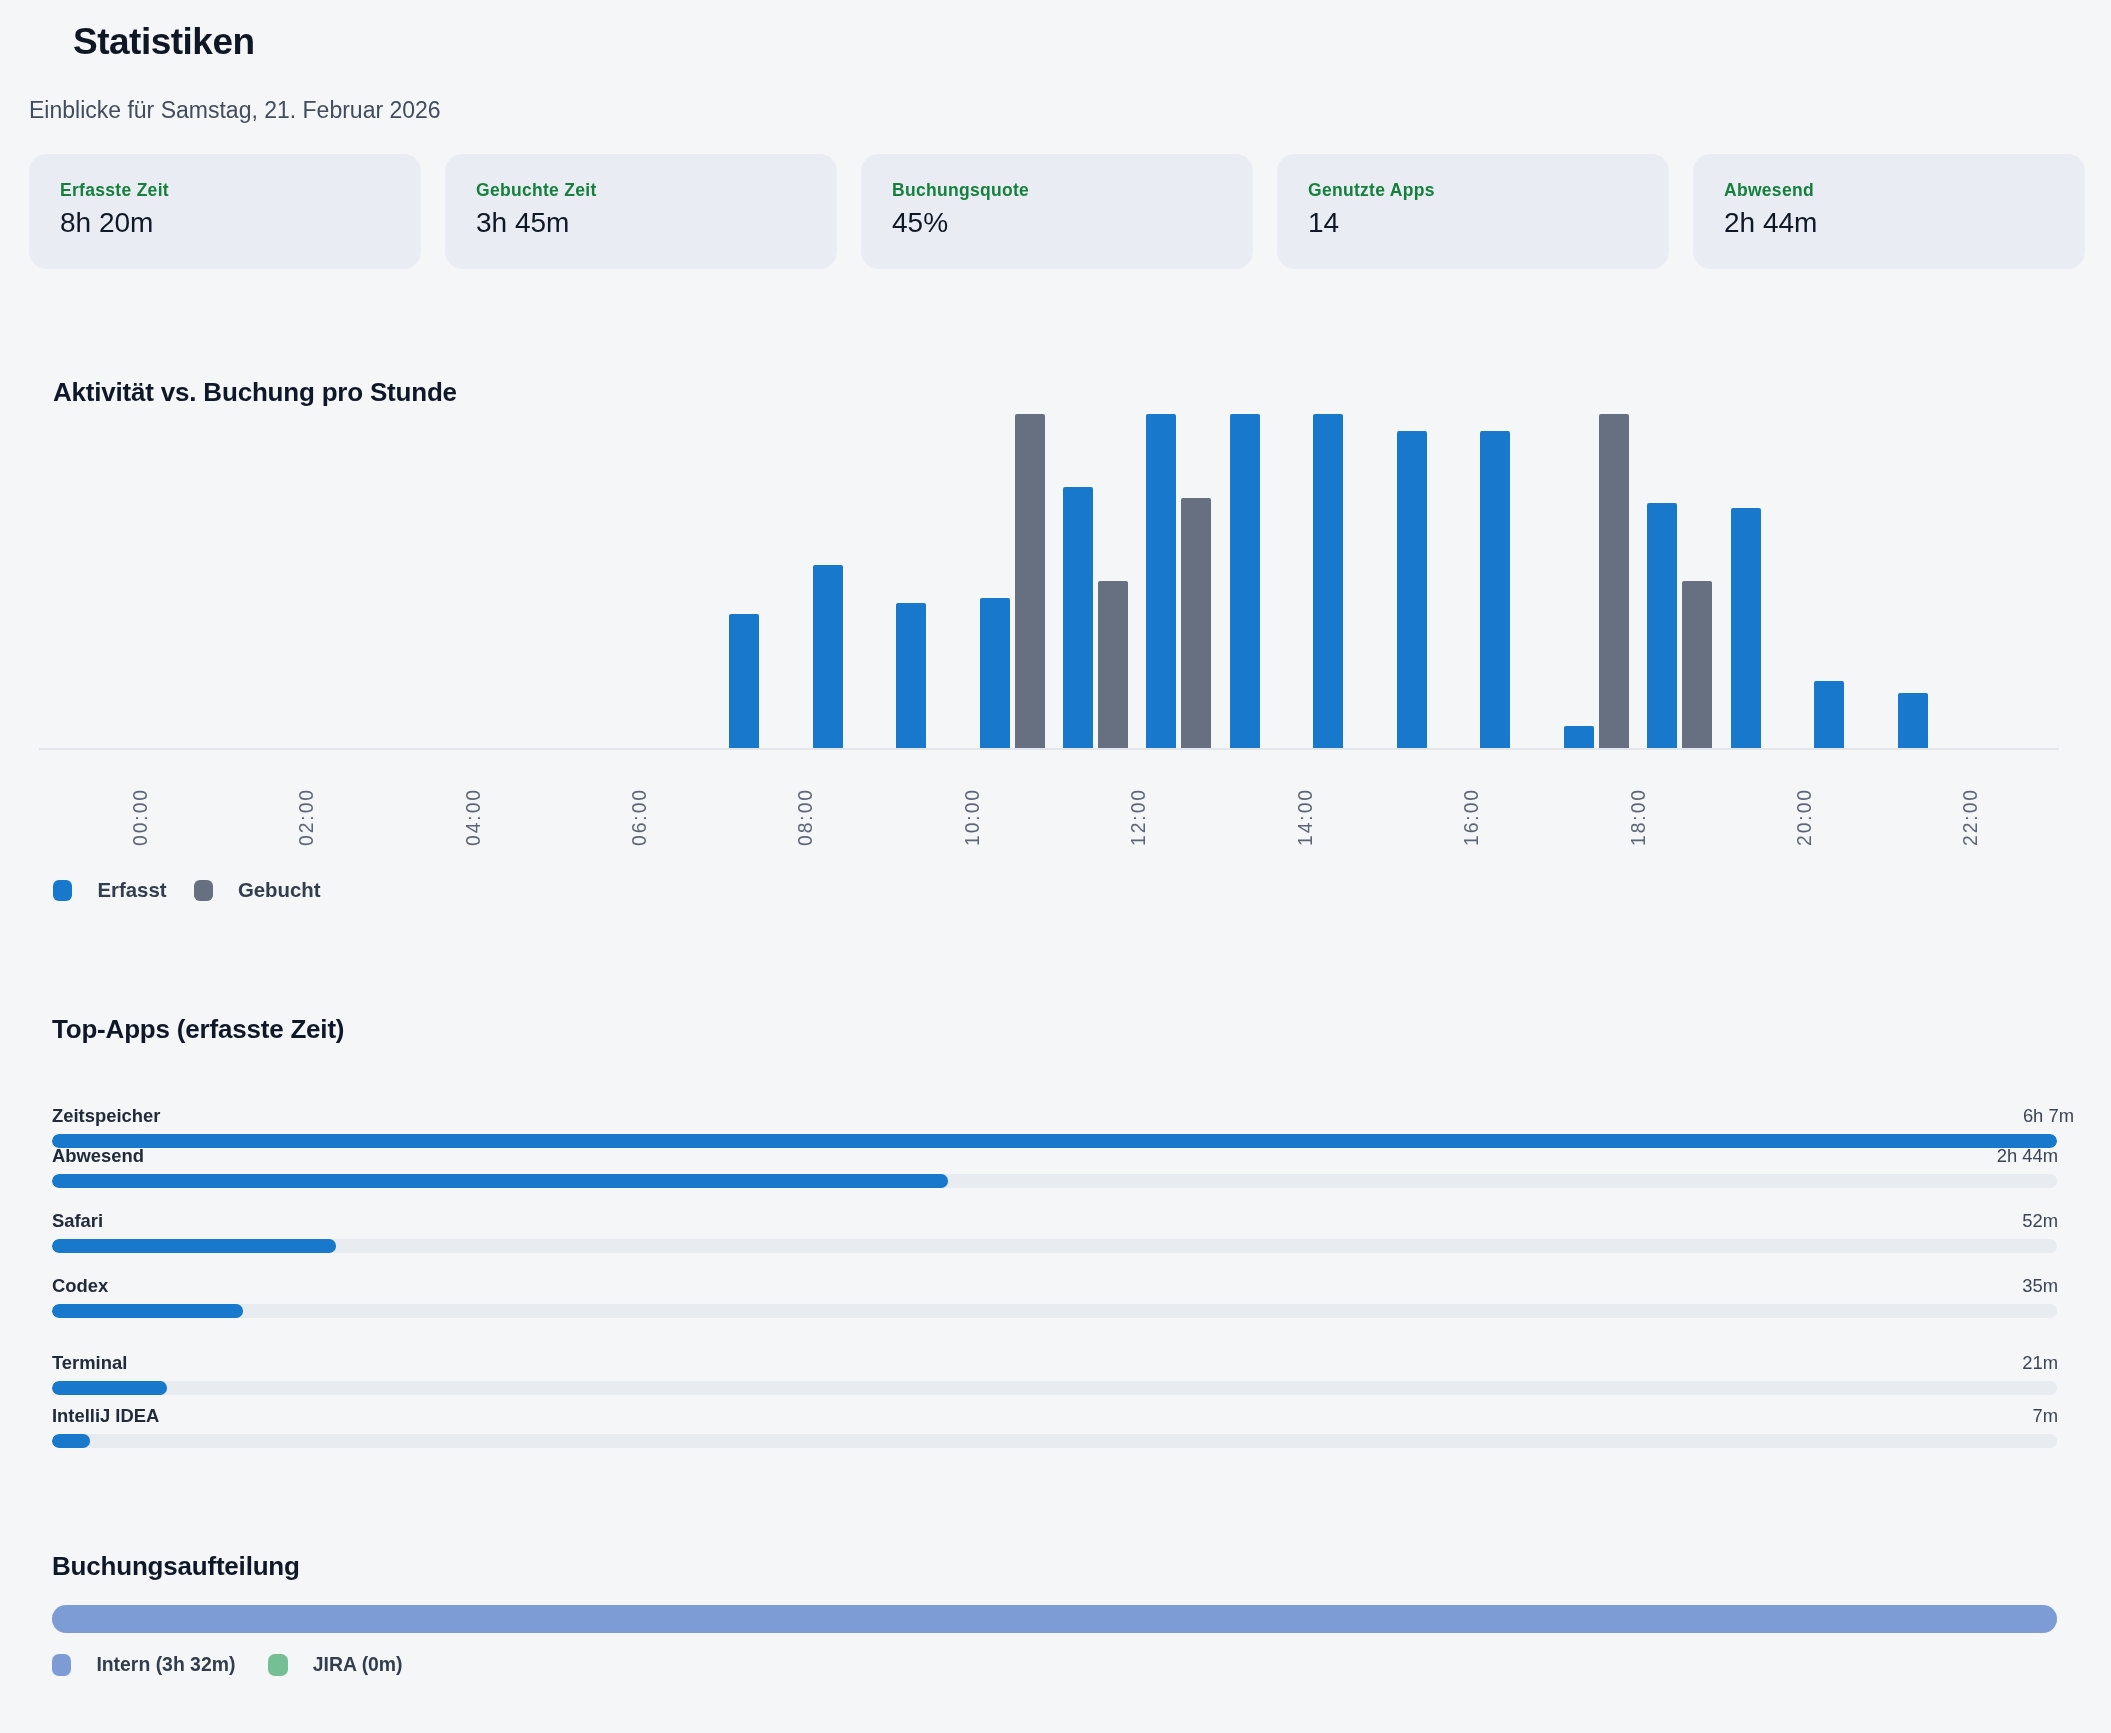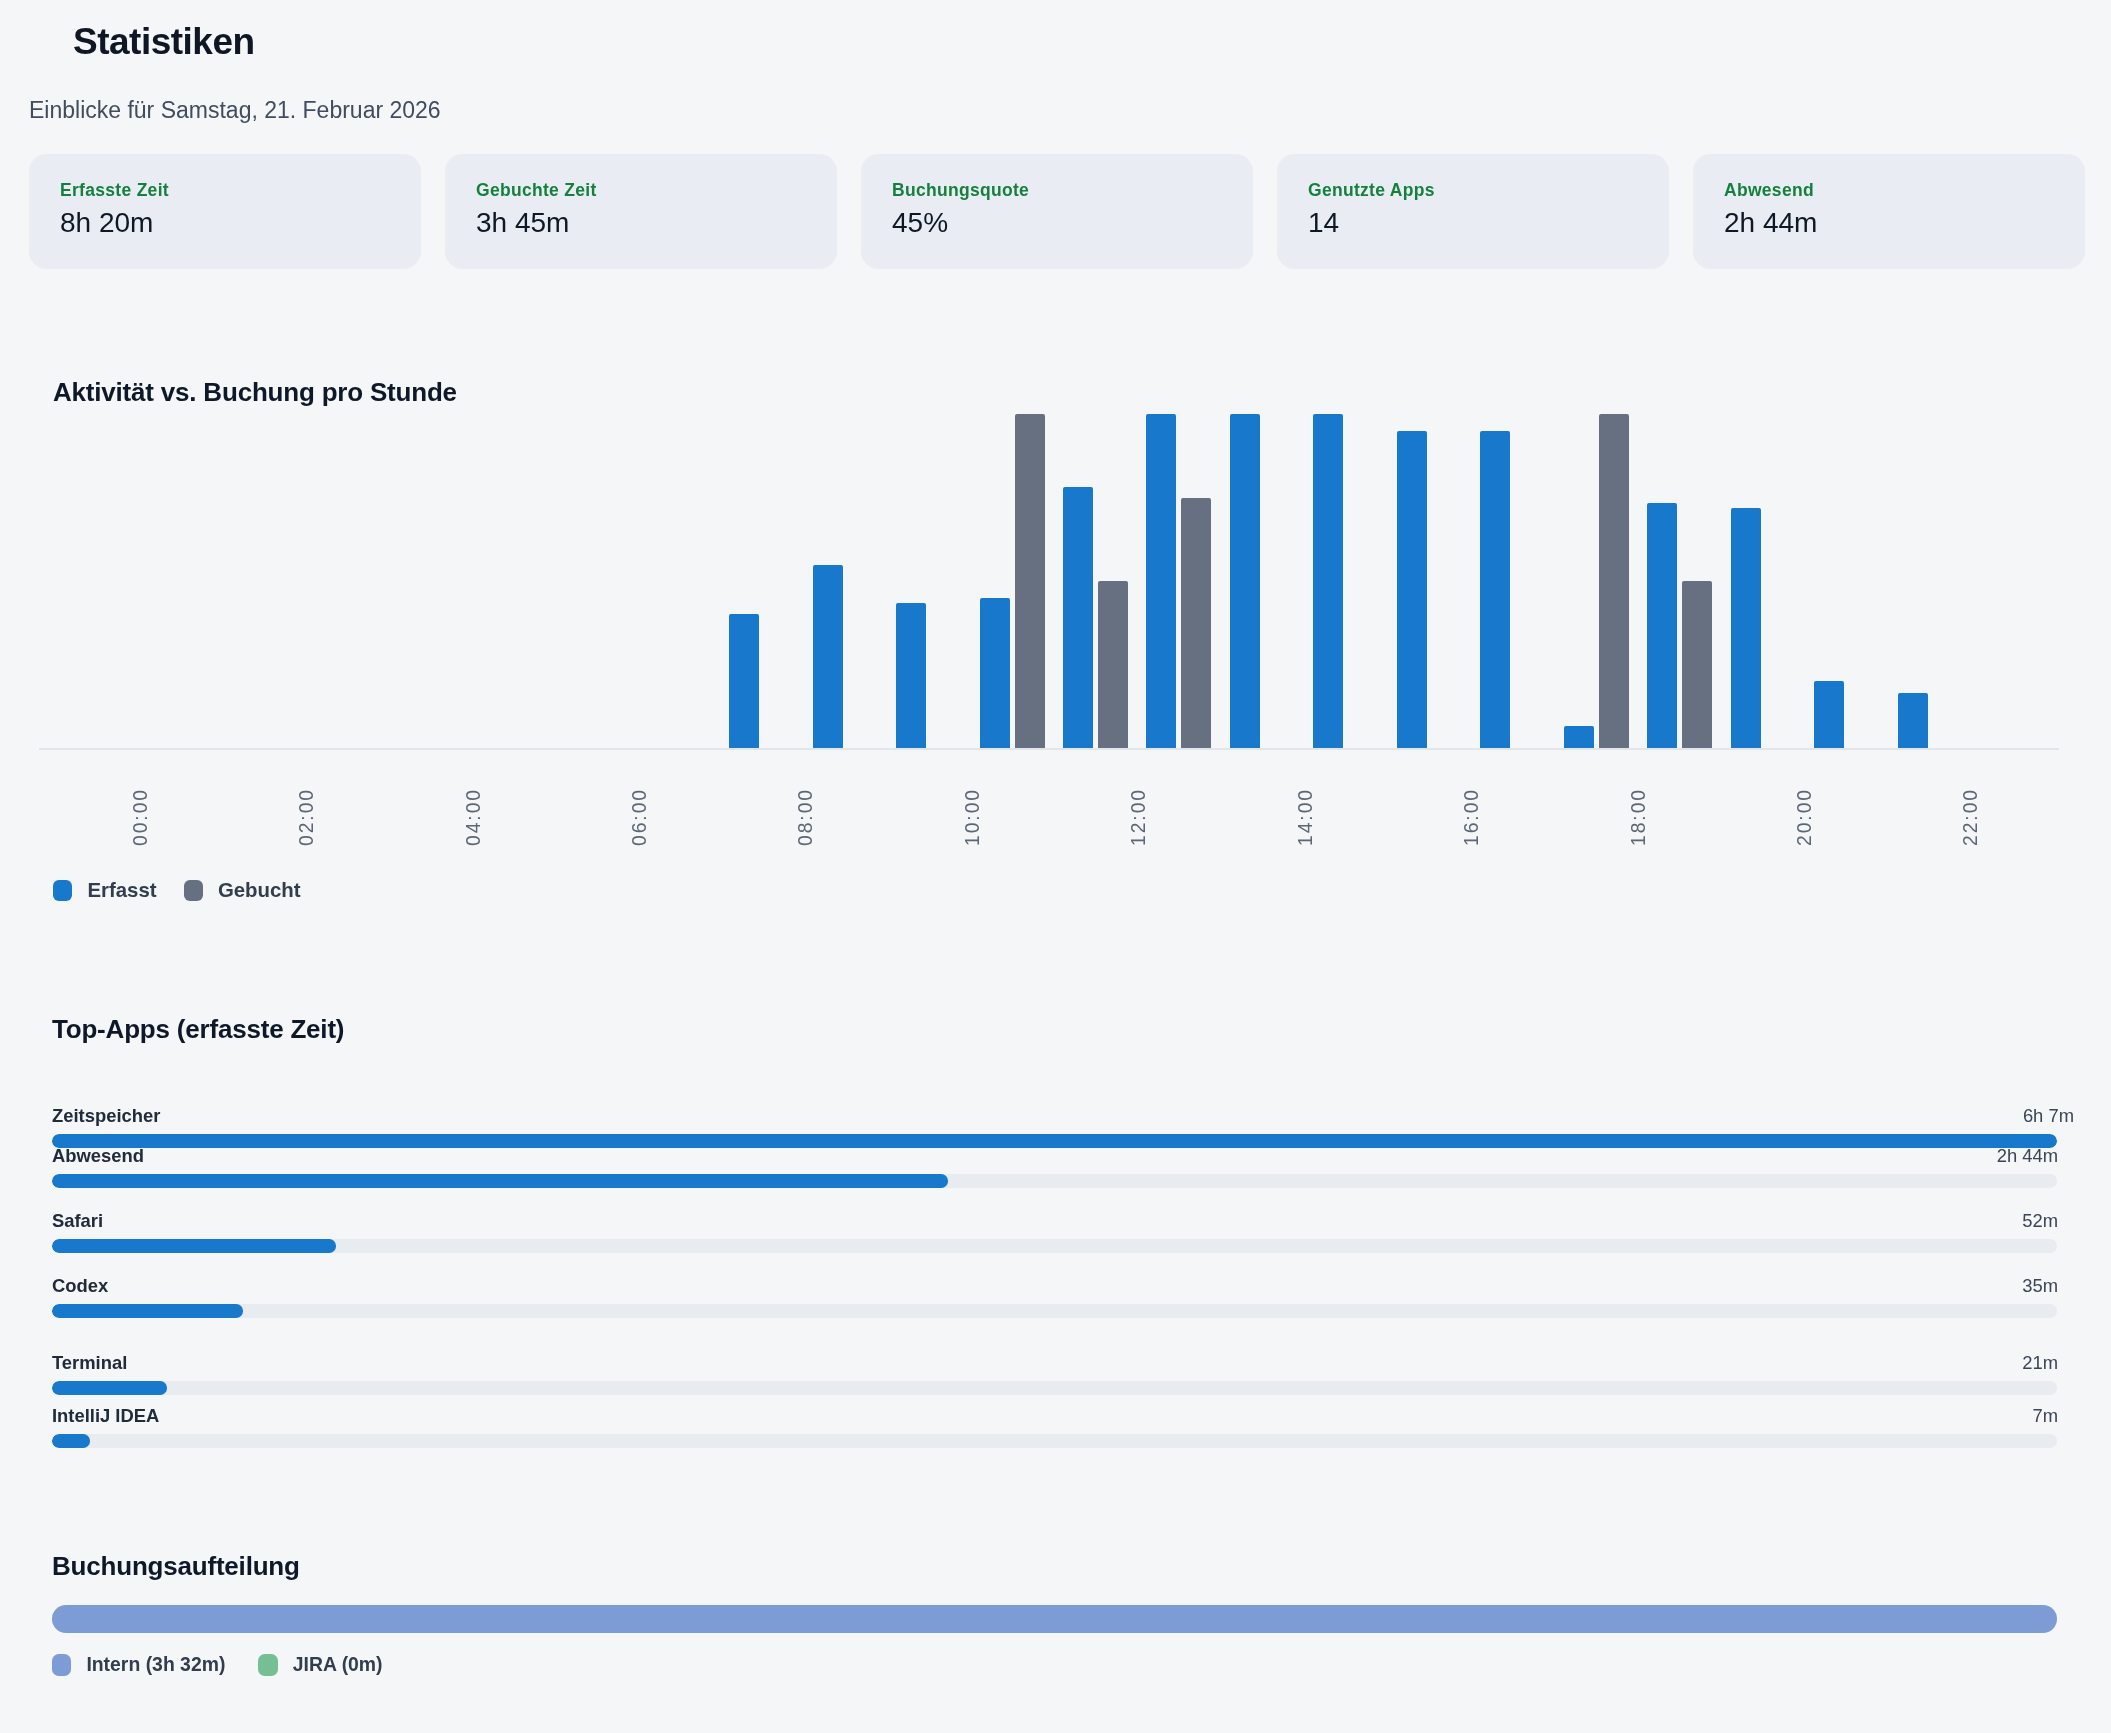--- a/index.html
+++ b/index.html
@@ -21,21 +21,21 @@
   .card-value{position:absolute;left:31px;top:53px;font-size:28px;font-weight:400;color:#0f1826;}
   
   .section-title{font-size:26px;font-weight:700;color:#0f1828;letter-spacing:-0.2px;}
   .hourly-title{left:53px;top:377px;}
   .hourly-chart{left:0;top:408px;width:2112px;height:524px;}
   .axis-line{position:absolute;left:39px;top:340px;width:2020px;height:1.9px;background:#e2e6eb;}
   .vbar{position:absolute;bottom:184px;width:30px;border-radius:1.9px 1.9px 0 0;}
   .x-tick{position:absolute;transform:translate(-50%,-50%) rotate(-90deg);font-size:19.4px;color:#5c6674;letter-spacing:1.9px;white-space:nowrap;font-weight:500;}
   
   .legend-row{left:53px;top:879px;display:flex;align-items:center;column-gap:27px;}
-  .legend-item{display:flex;align-items:center;column-gap:15px;}
+  .legend-item{display:flex;align-items:center;column-gap:25px;}
   .swatch{width:19.4px;height:20.4px;border-radius:5.8px;flex:0 0 auto;}
   .legend-text{font-size:20.4px;font-weight:600;color:#323d4d;}
   
   .top-apps-title{left:52px;top:1014px;}
   .app-row{position:absolute;left:0;width:2112px;height:60px;}
   .app-name{position:absolute;left:52px;top:0;font-size:18.4px;font-weight:600;color:#212b3a;}
   .app-value{position:absolute;right:54px;top:0;font-size:18.4px;color:#3a4557;}
   .app-track{position:absolute;left:52px;top:29px;width:2005px;height:13.6px;border-radius:6.8px;background:#e8ecf1;overflow:hidden;}
   .app-fill{height:100%;border-radius:6.8px;}
   

